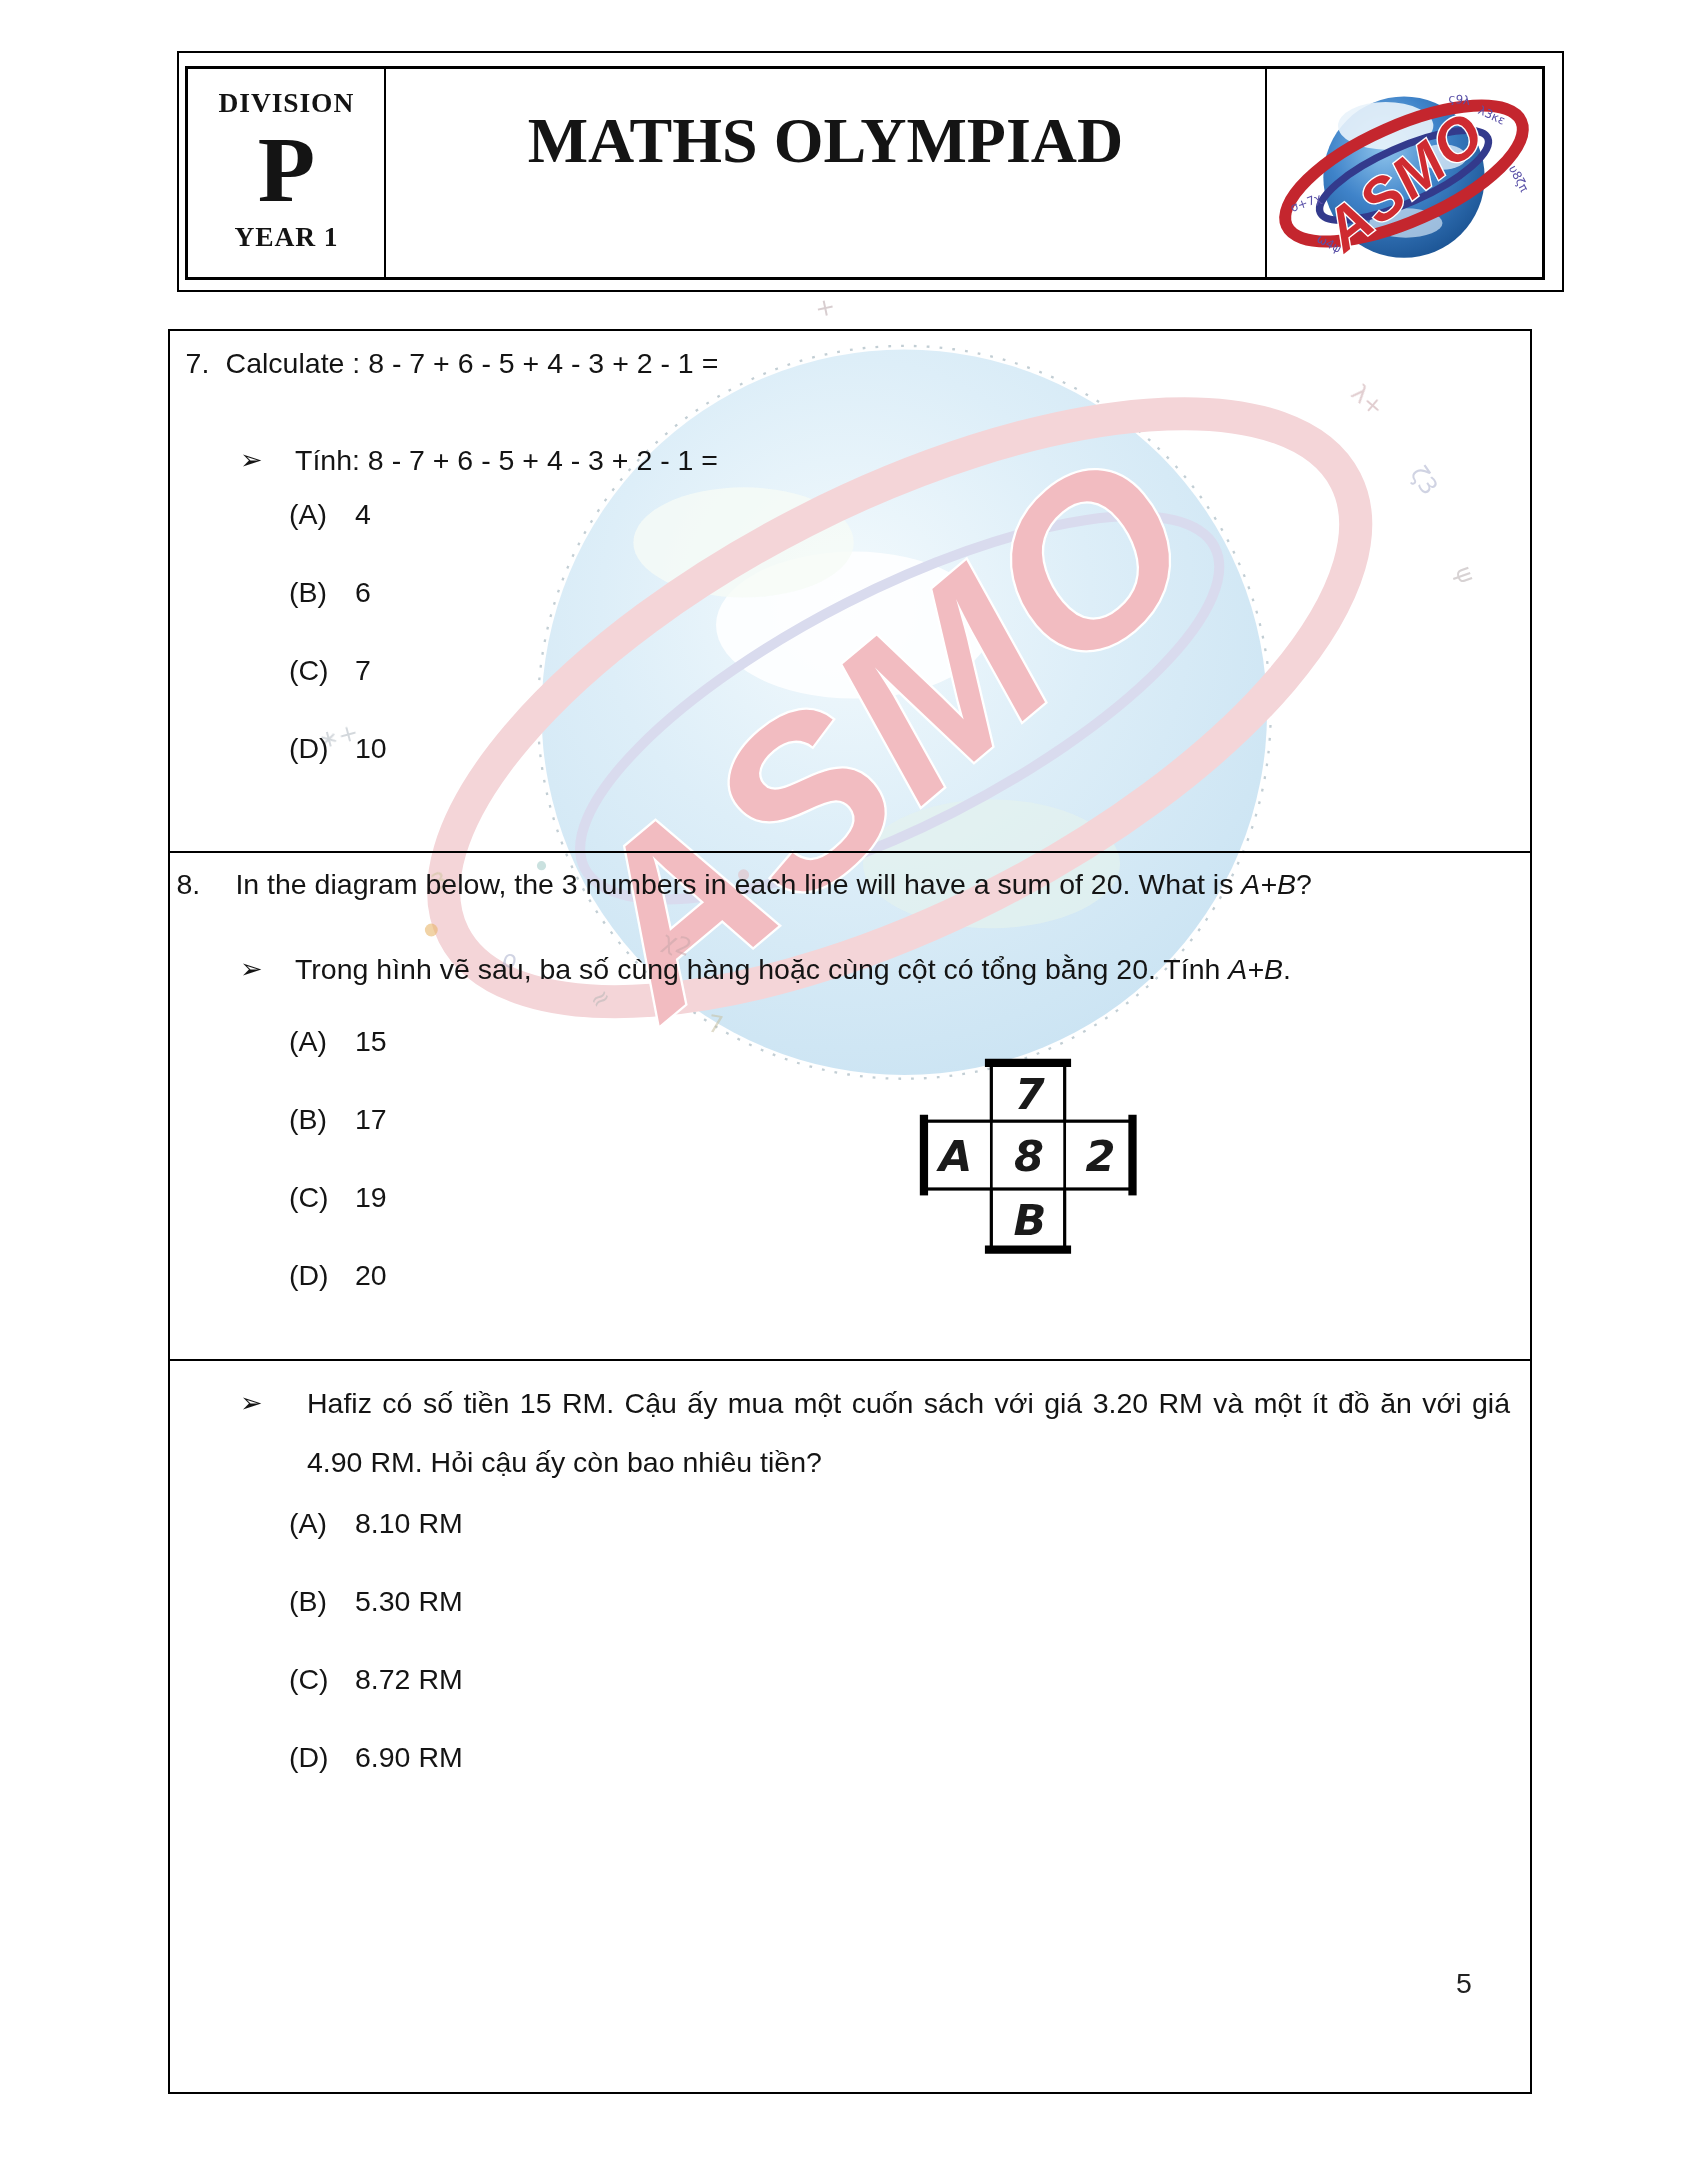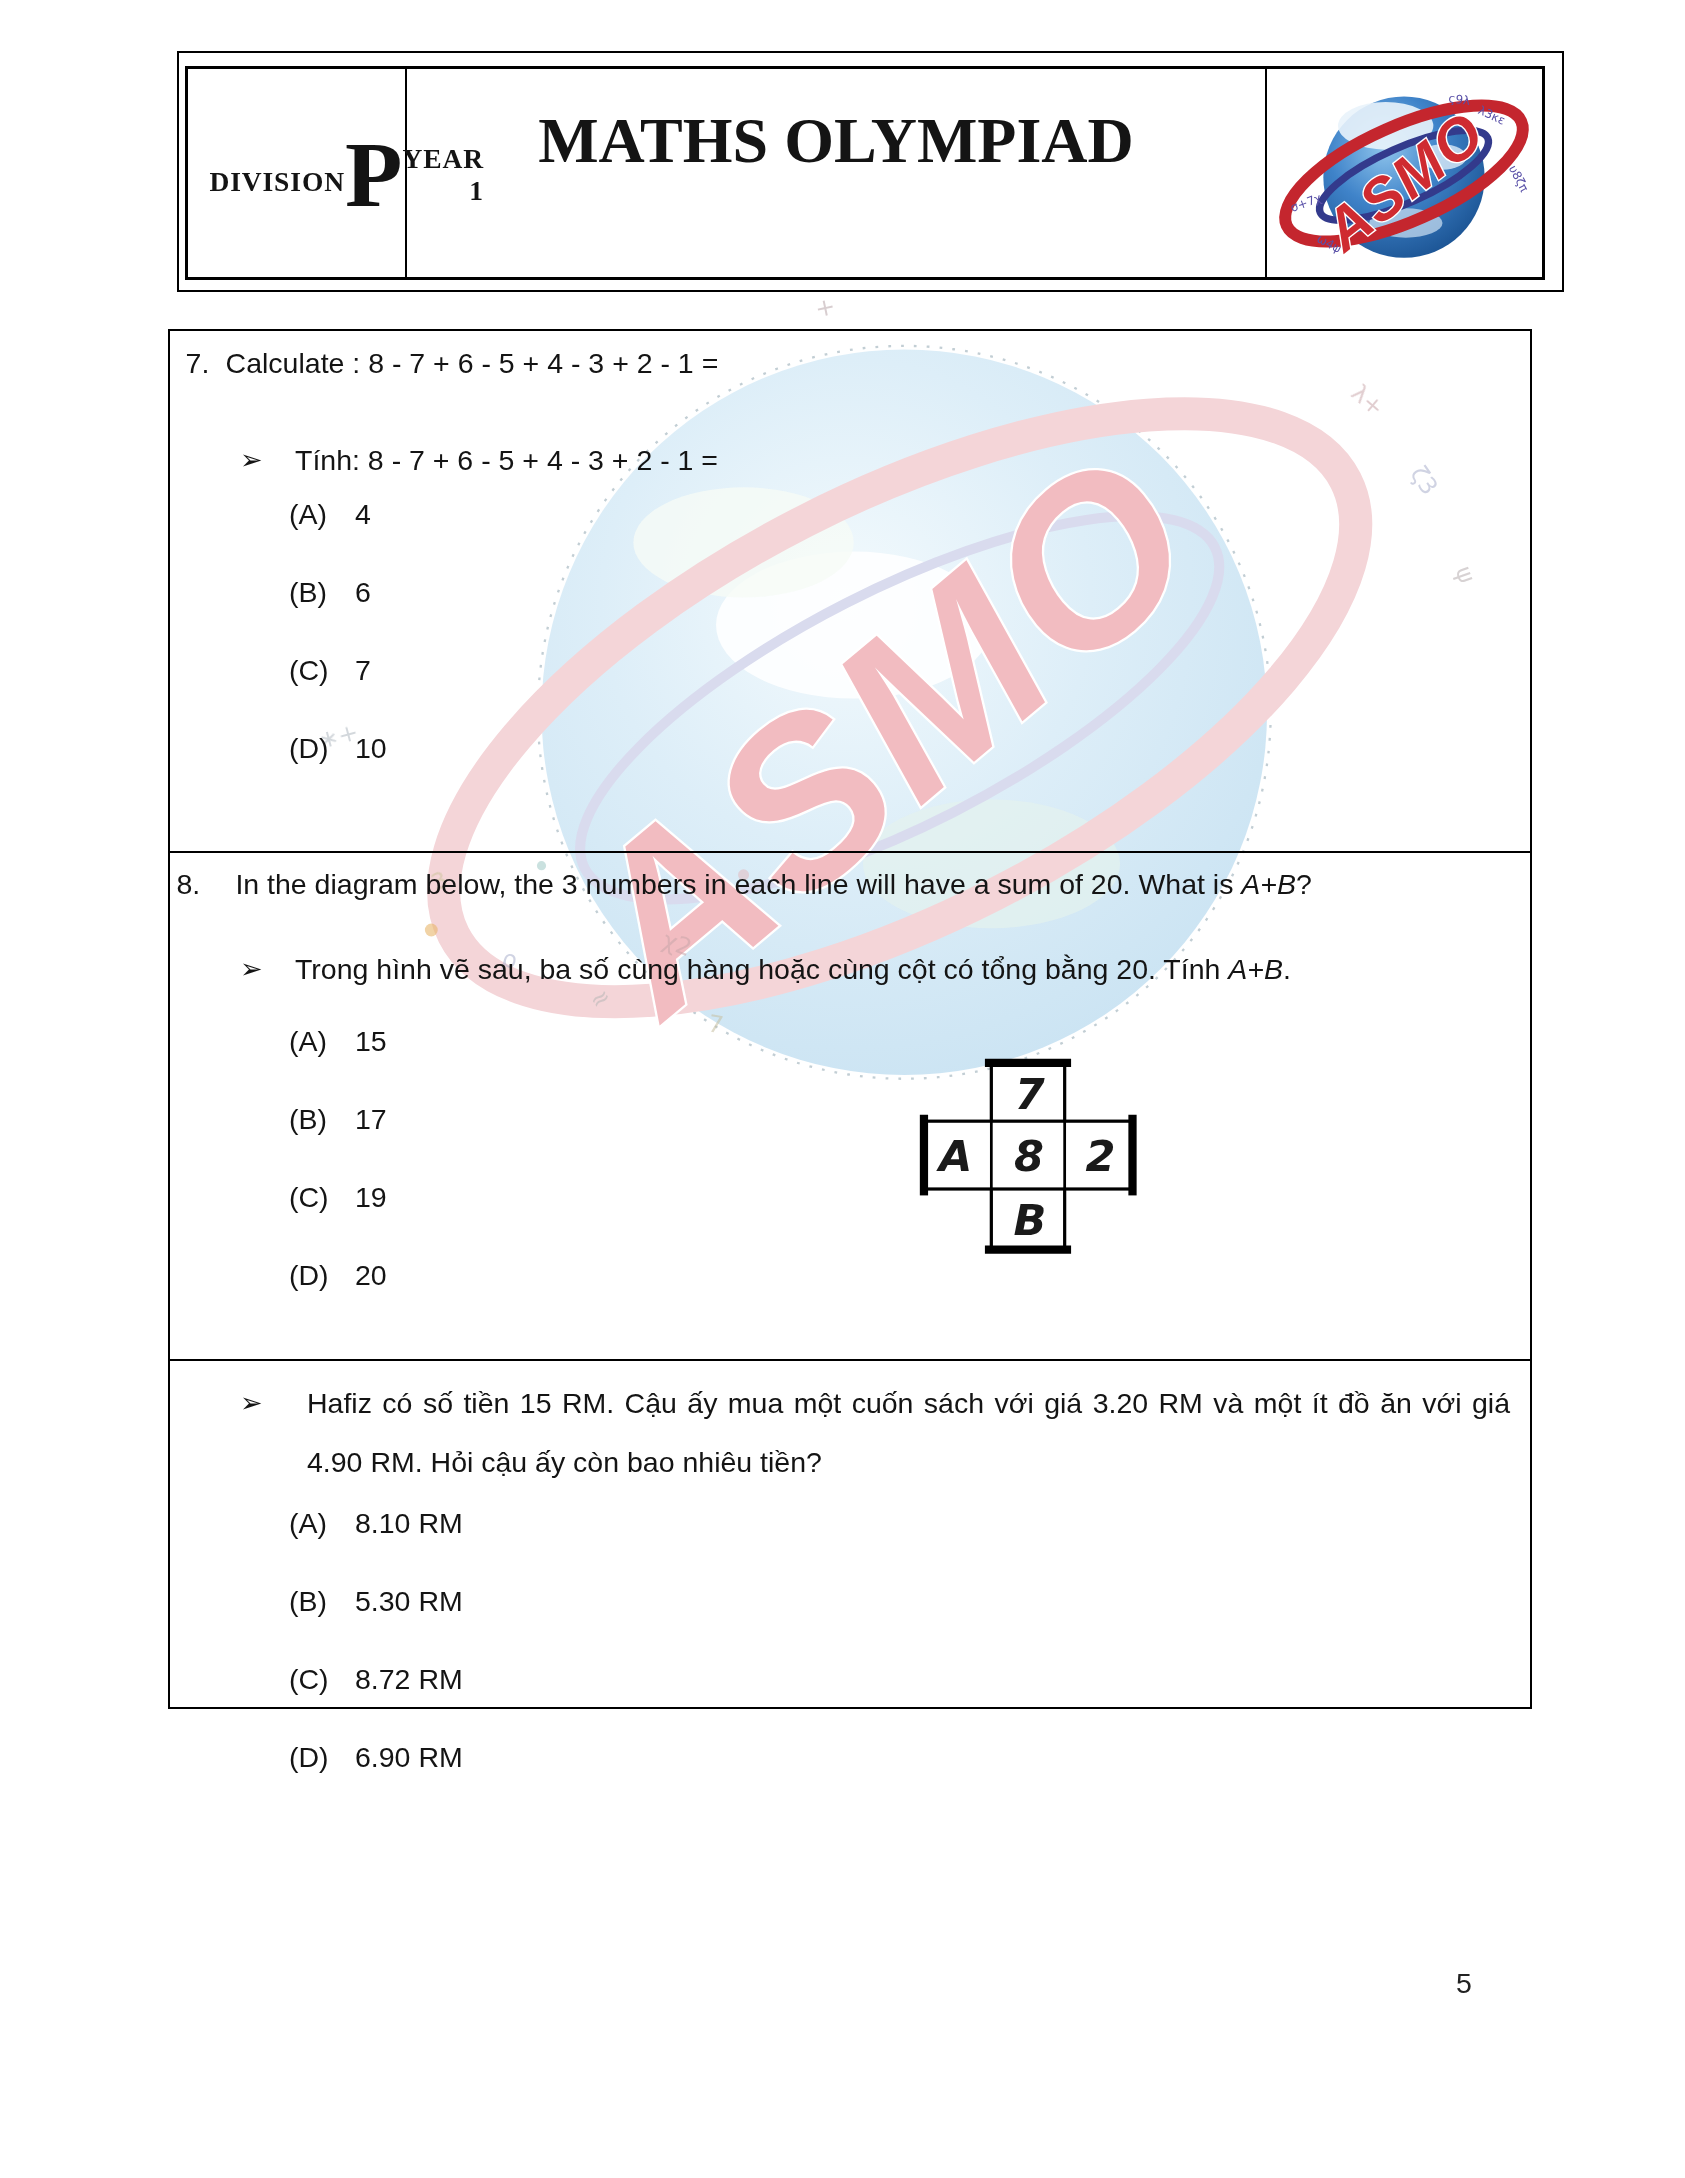--- a/index.html
+++ b/index.html
@@ -8,32 +8,32 @@
 
   
   .watermark{position:absolute;left:266px;top:230px;width:1249px;height:882px;z-index:0;}
 
   
   .header-outer{position:absolute;left:177px;top:51px;width:1387px;height:241px;
                 border:2.8px solid #000;box-sizing:border-box;background:#fff;z-index:2;}
   .header-table{position:absolute;left:6.4px;top:13px;right:17.4px;bottom:10px;
                 border:3.7px solid #000;display:flex;box-sizing:border-box;background:#fff;}
   .division-cell{width:198px;border-right:2.8px solid #000;box-sizing:border-box;
-                 display:flex;flex-direction:row;align-items:center;
-                 font-family:"Liberation Serif","DejaVu Serif",serif;font-weight:bold;margin-left:21px;}
+                 display:flex;flex-direction:column;align-items:center;
+                 font-family:"Liberation Serif","DejaVu Serif",serif;font-weight:bold;}
   .division-label{margin-top:18.4px;font-size:27.5px;letter-spacing:0.9px;}
   .division-letter{margin-top:1.8px;font-size:94px;line-height:96px;}
   .year-label{margin-top:3.7px;font-size:27.5px;letter-spacing:0.9px;text-align:right;}
   .title-cell{flex:1;border-right:2.8px solid #000;box-sizing:border-box;text-align:center;}
   .main-title{margin:35px 0 0 0;font-family:Liberation Serif, serif;
               font-weight:bold;font-size:64px;letter-spacing:0px;}
   .logo-cell{width:275px;display:flex;align-items:flex-start;justify-content:center;}
 
   
-  .content-table{position:absolute;left:168px;top:329px;width:1364px;height:1380px;
+  .content-table{position:absolute;left:168px;top:329px;width:1364px;height:1765px;
                  border:2.8px solid #000;box-sizing:border-box;z-index:1;}
   .q-cell{position:relative;box-sizing:border-box;font-size:28.5px;line-height:39px;}
   .q-cell.q7{height:509px;border-bottom:2.8px solid #000;}
   .q-cell.q8{height:496px;border-bottom:2.8px solid #000;}
   .q-cell.q9{height:564px;}
   .q-title{margin:13px 18.4px 0 15.6px;}
   .q8 .q-title{margin-top:12px;margin-left:6.4px;}
   .q-num{display:inline-block;width:40px;}
   .q8 .q-num{width:59px;}
   .math-it{font-style:italic;}

